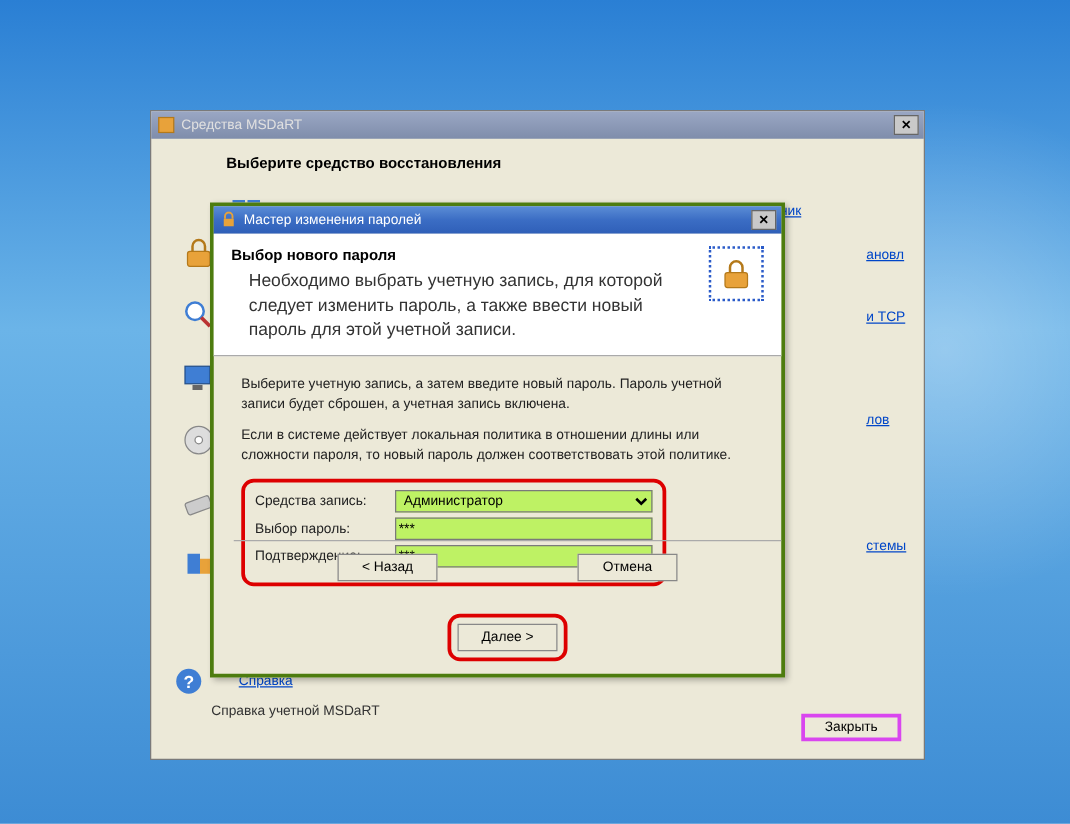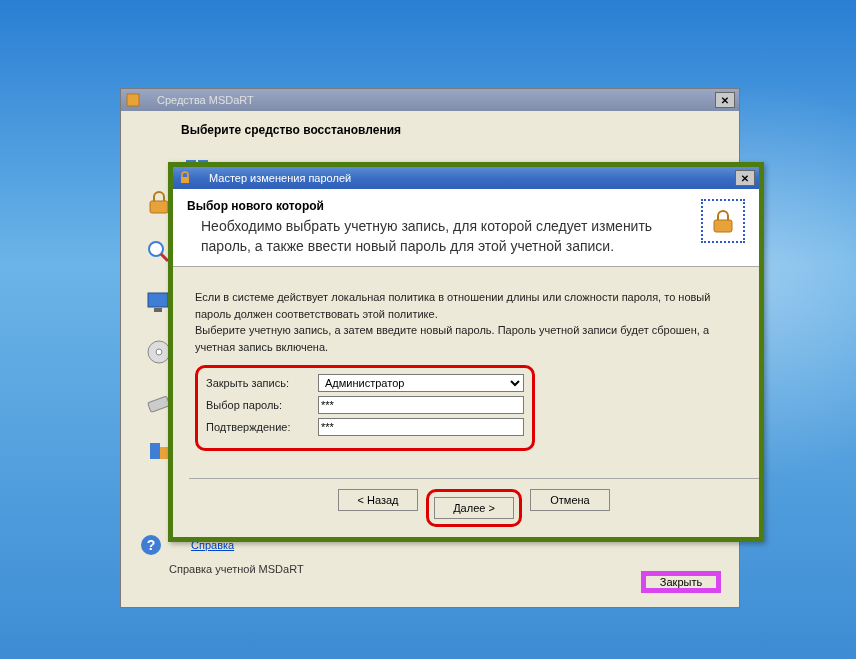--- a/index.html
+++ b/index.html
@@ -20,21 +20,20 @@
   background: #ece9d8;
   border: 1px solid #7a7a7a;
 }
 .titlebar {
   height: 22px;
   background: linear-gradient(180deg, #5b8dd6 0%, #3b6dc4 50%, #2f5fb8 100%);
   color: #fff;
   display: flex; align-items: center;
   padding: 0 4px;
   font-size: 11px;
-  gap: 12px;
 }
 .titlebar.inactive { background: linear-gradient(180deg, #9aa7c4 0%, #7f8dab 100%); color: #e0e0e0; }
 .titlebar .ticon { width: 16px; height: 16px; margin-right: 4px; display: flex; align-items: center; justify-content: center; }
 .titlebar .spacer { flex: 1; }
 .close-btn {
   width: 20px; height: 16px;
   background: #c9c9c9;
   border: 1px solid #666;
   color: #000;
   display: flex; align-items: center; justify-content: center;
@@ -51,31 +50,31 @@
 .right-links { position: absolute; right: 14px; top: 56px; text-align: left; }
 .right-links .rlink { height: 50px; display: flex; align-items: center; }
 .right-links a { color: #0046c8; text-decoration: underline; cursor: pointer; font-size: 11px; }
 .help-row { position: absolute; left: 18px; bottom: 50px; display: flex; align-items: center; gap: 8px; }
 .help-row a { color: #0046c8; text-decoration: underline; cursor: pointer; font-size: 11px; margin-left: 20px; }
 .help-sub { position: absolute; left: 48px; bottom: 32px; font-size: 11px; color: #333; }
 .close-main {
   position: absolute; right: 18px; bottom: 14px;
   width: 80px; height: 22px;
   background: #ece9d8;
-  border: 5px solid #d946ef;
+  border: 3px solid #d946ef;
   font-size: 11px;
   cursor: pointer;
 }
 
 
 .win-inner {
   position: absolute; left: 168px; top: 162px;
-  width: 596px; height: 380px;
-  background: #ece9d8;
-  border: 5px solid #4d7c0f;
+  width: 460px; height: 380px;
+  background: #ece9d8;
+  border: 3px solid #4d7c0f;
   box-shadow: 2px 2px 5px rgba(0,0,0,0.3);
 }
 .wiz-header {
   background: #fff;
   padding: 10px 14px;
   border-bottom: 1px solid #aaa;
   display: flex;
 }
 .wiz-header .txt { flex: 1; }
 .wiz-header .ttl { font-weight: bold; font-size: 12px; margin-bottom: 4px; }
@@ -92,21 +91,21 @@
   border-radius: 10px;
   padding: 6px 8px 8px 8px;
   margin-top: 10px;
   width: 340px;
 }
 .form-row { display: flex; align-items: center; margin-bottom: 4px; }
 .form-row label { width: 112px; font-size: 11px; }
 .form-row select, .form-row input {
   flex: 1;
   border: 1px solid #7a7a7a;
-  background: #ffffff;
+  background: #bef264;
   font-size: 11px;
   padding: 1px 2px;
   height: 18px;
 }
 .wiz-buttons {
   position: absolute; left: 16px; right: 0; bottom: 0;
   border-top: 1px solid #aaa;
   padding: 10px 14px;
   display: flex; justify-content: center; gap: 8px;
 }
@@ -115,20 +114,21 @@
   background: #ece9d8;
   border: 1px solid #888;
   font-size: 11px;
   cursor: pointer;
 }
 .next-wrap {
   border: 3px solid #d00;
   border-radius: 10px;
   padding: 5px;
   display: inline-flex;
+  margin-top: 48px;
 }
 
 
 svg { display: block; }
 </style>
 </head>
 <body>
 
 <div class="glow"></div>
 
@@ -235,38 +235,38 @@
           <path d="M4 6 v-2 a3 3 0 0 1 6 0 v2" fill="none" stroke="#e8a23a" stroke-width="1.5"></path>
         </svg>
     </span>
     <span>Мастер изменения паролей</span>
     <span class="spacer"></span>
     <span class="close-btn">✕</span>
   </div>
 
   <div class="wiz-header">
     <div class="txt">
-      <div class="ttl">Выбор нового которой</div>
+      <div class="ttl">Выбор нового пароля</div>
       <div class="sub">Необходимо выбрать учетную запись, для которой следует изменить пароль, а также ввести новый пароль для этой учетной записи.</div>
     </div>
     <div class="hicon">
       <svg width="30" height="30">
           <rect x="6" y="14" width="18" height="12" rx="2" fill="#e8a23a" stroke="#b4791a"></rect>
           <path d="M10 14 v-4 a5 5 0 0 1 10 0 v4" fill="none" stroke="#b4791a" stroke-width="2"></path>
         </svg>
     </div>
   </div>
 
   <div class="wiz-body">
+    <p>Выберите учетную запись, а затем введите новый пароль. Пароль учетной записи будет сброшен, а учетная запись включена.</p>
     <p style="margin-top:8px">Если в системе действует локальная политика в отношении длины или сложности пароля, то новый пароль должен соответствовать этой политике.</p>
-    <p>Выберите учетную запись, а затем введите новый пароль. Пароль учетной записи будет сброшен, а учетная запись включена.</p>
 
     <div class="form-area">
       <div class="form-row">
-        <label>Закрыть запись:</label>
+        <label>Средства запись:</label>
         <select>
           <option>Администратор</option>
         </select>
       </div>
       <div class="form-row">
         <label>Выбор пароль:</label>
         <input type="text" value="***" style="">
       </div>
       <div class="form-row">
         <label>Подтверждение:</label>

